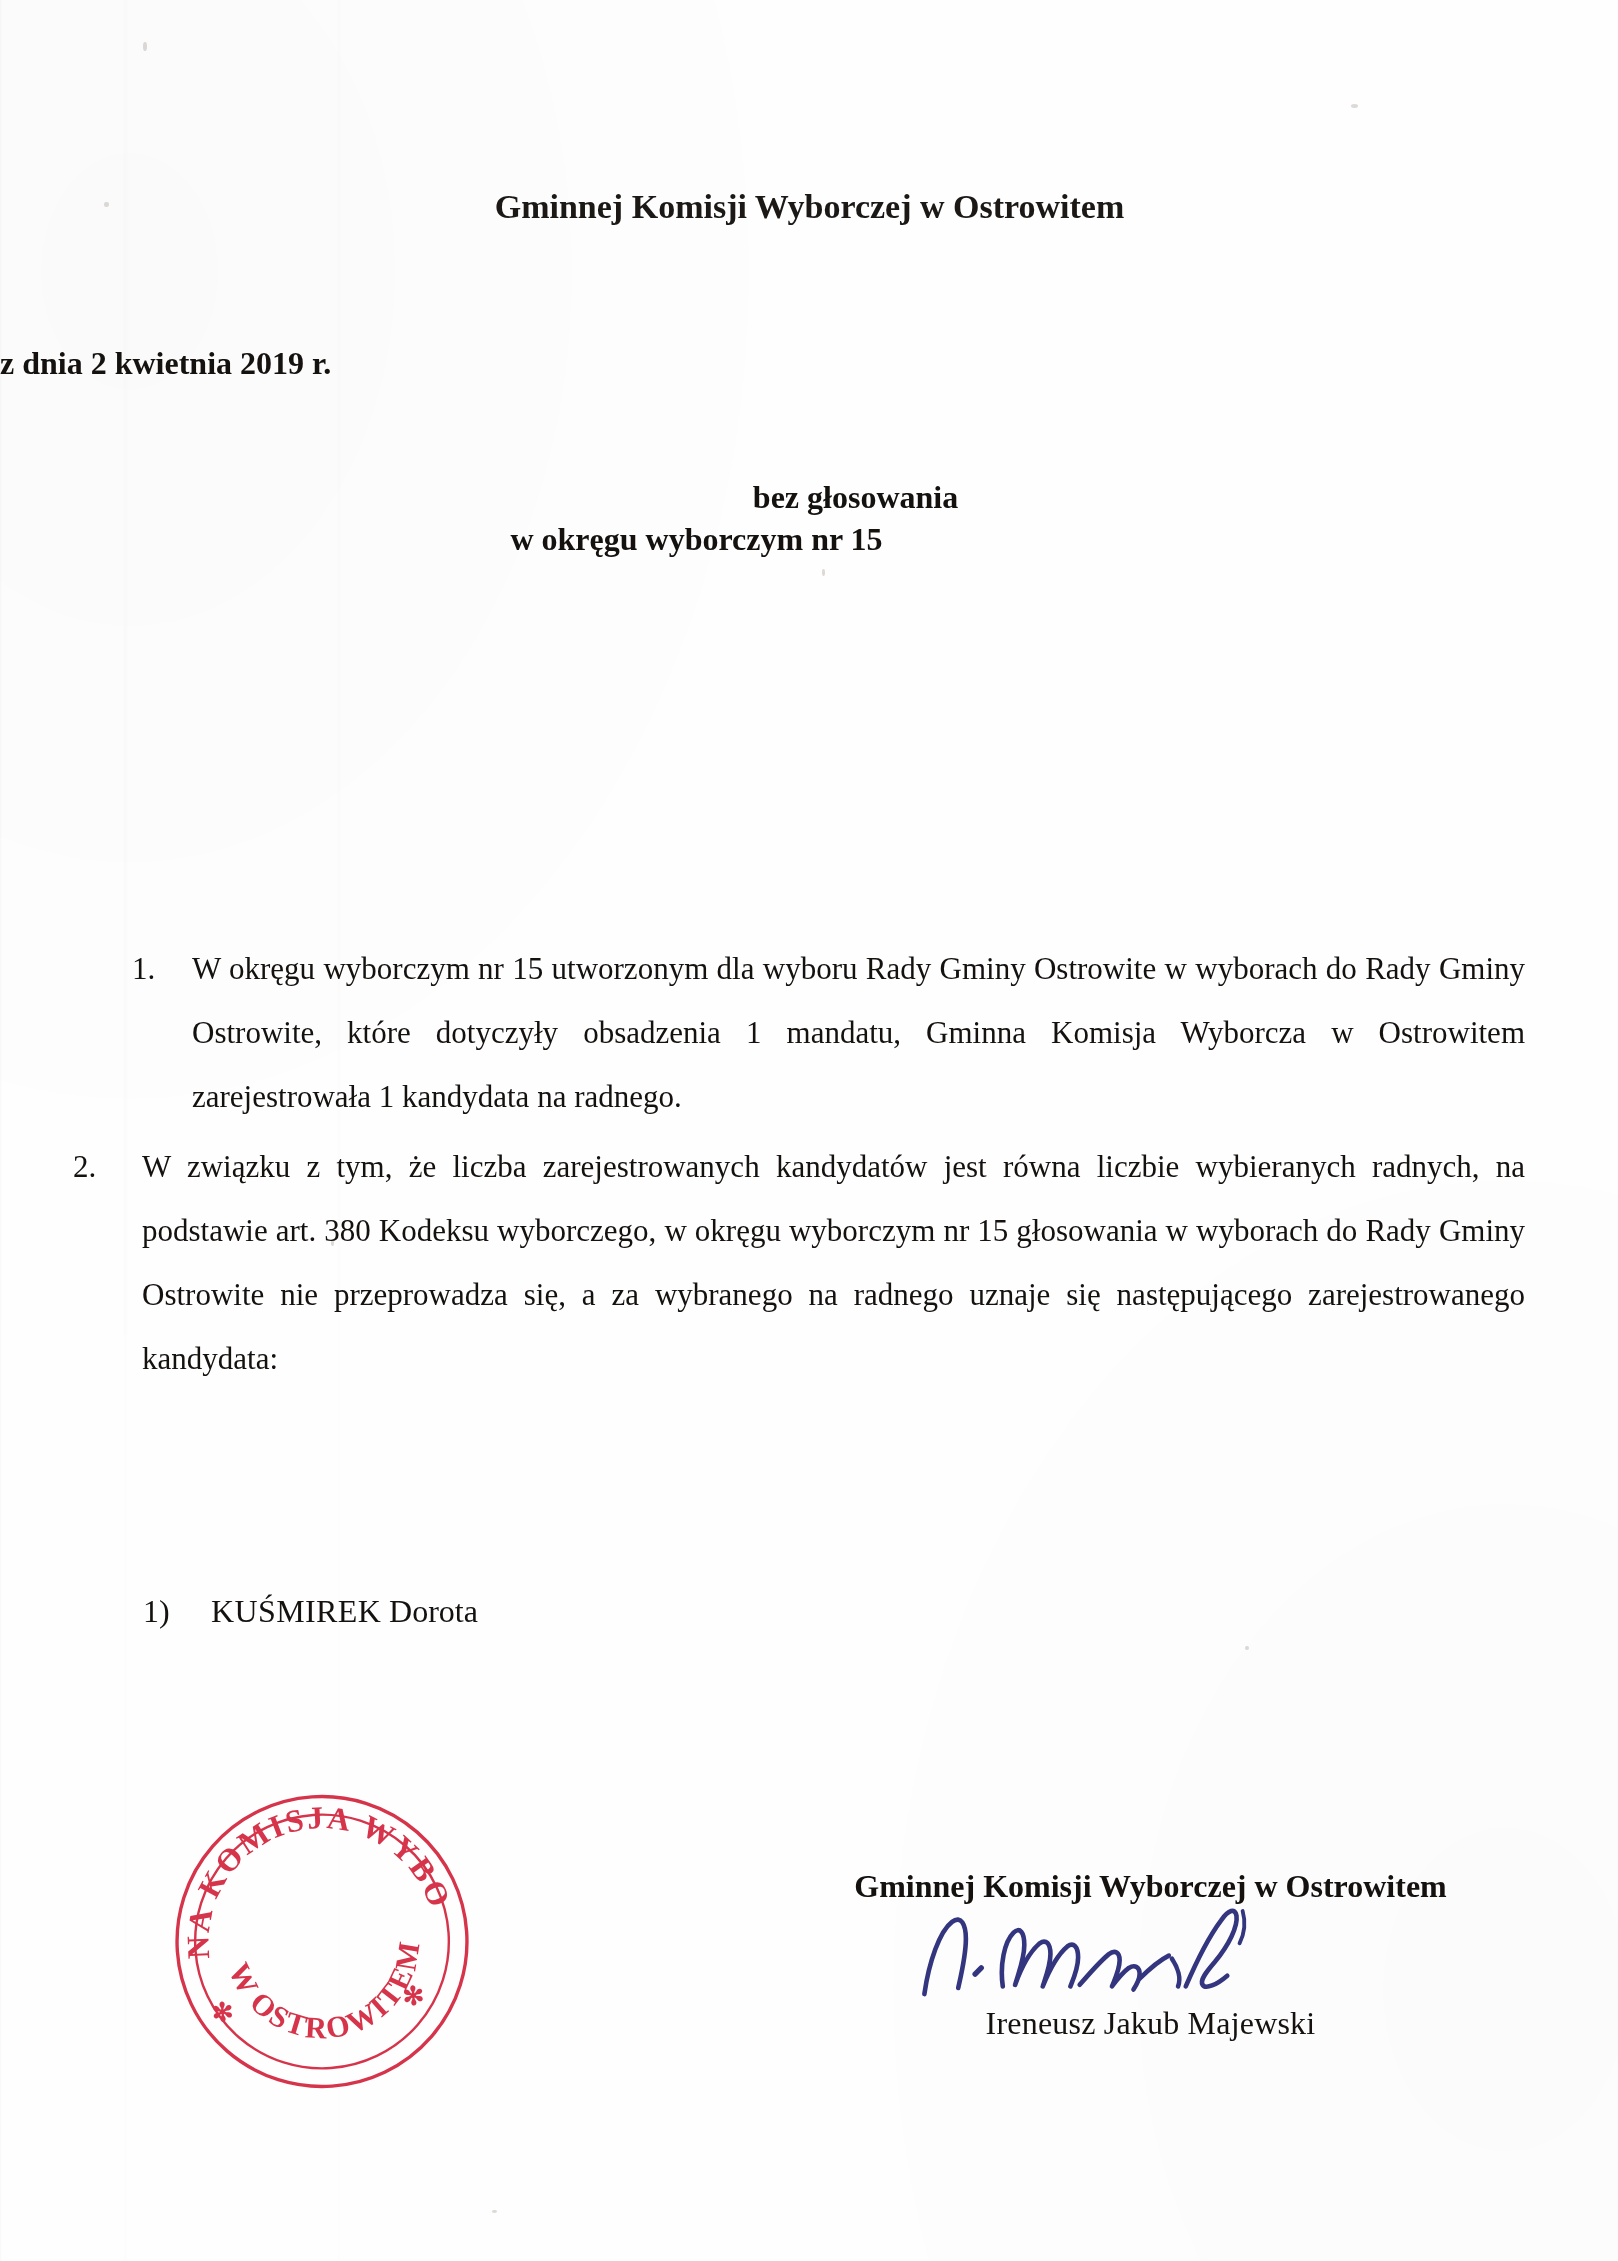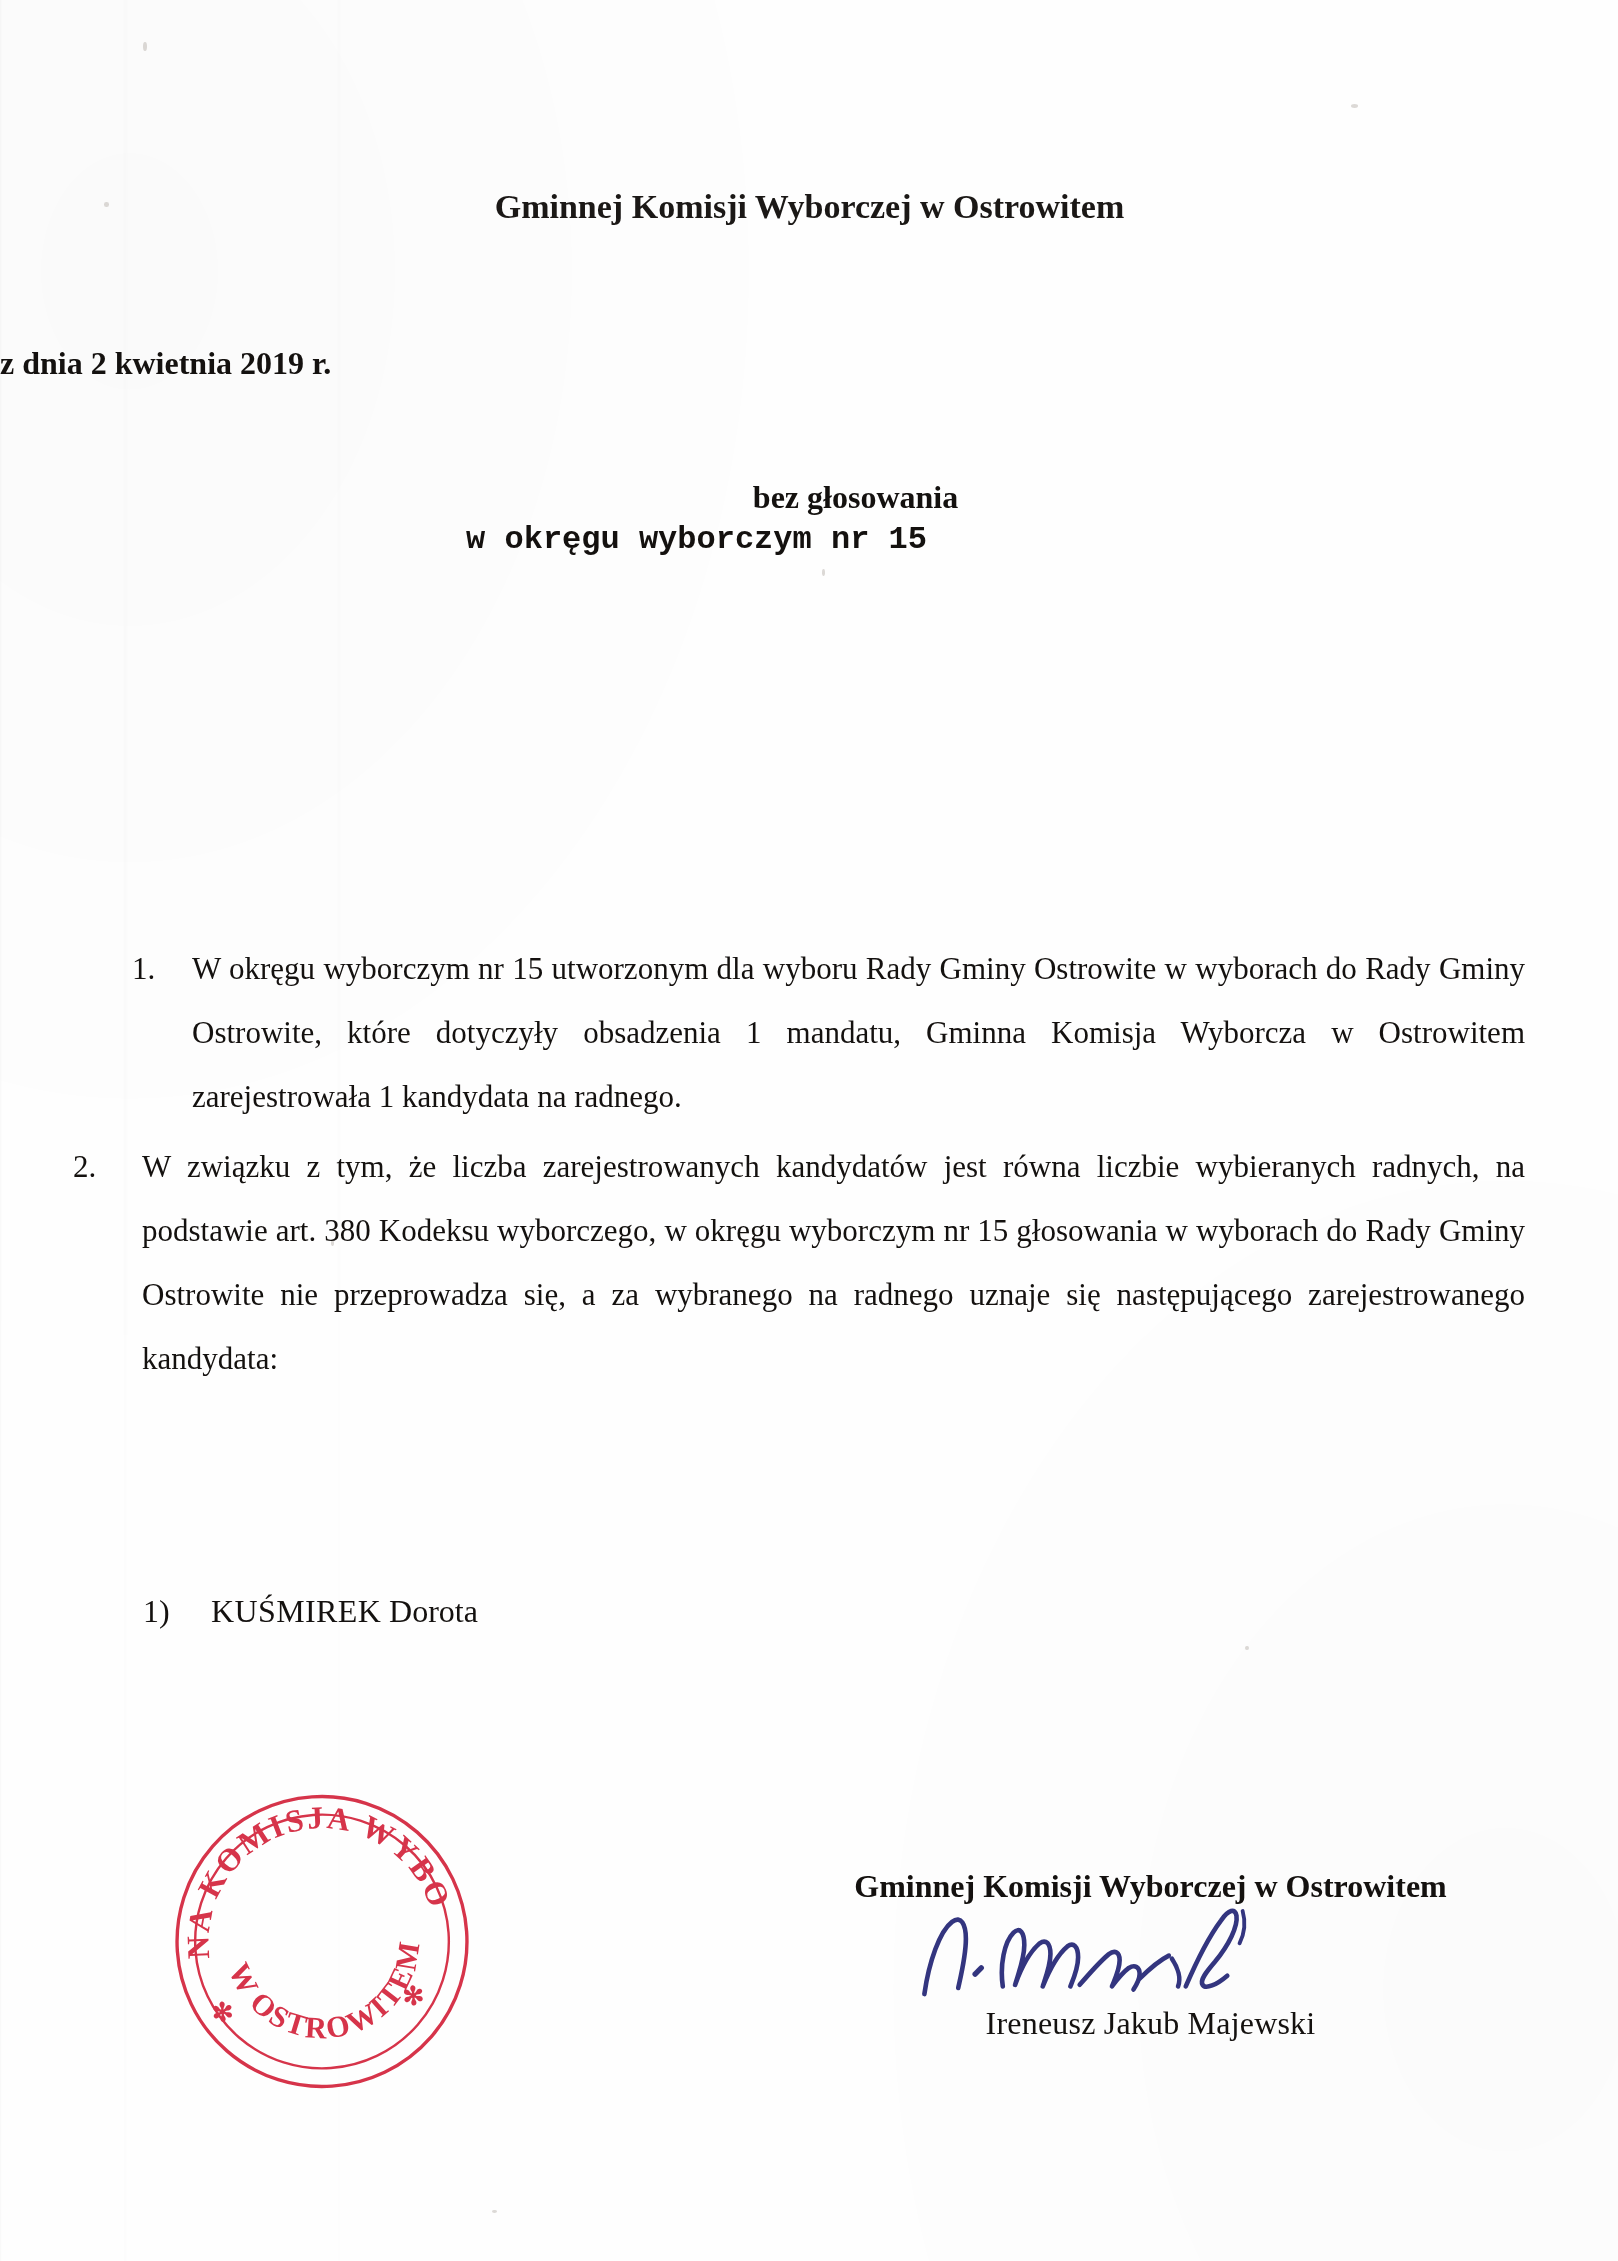--- a/index.html
+++ b/index.html
@@ -95,21 +95,20 @@
   }
 
   #district-line {
     position: absolute;
     top: 521px;
     left: 0;
     width: 1393px;
     text-align: center;
     font-size: 32px;
     font-weight: bold;
-    font-family: Liberation Mono, monospace;
   }
 
   
   #legal-basis {
     position: absolute;
     top: 645px;
     left: 74px;
     width: 1453px;
     font-size: 31px;
     line-height: 64px;

